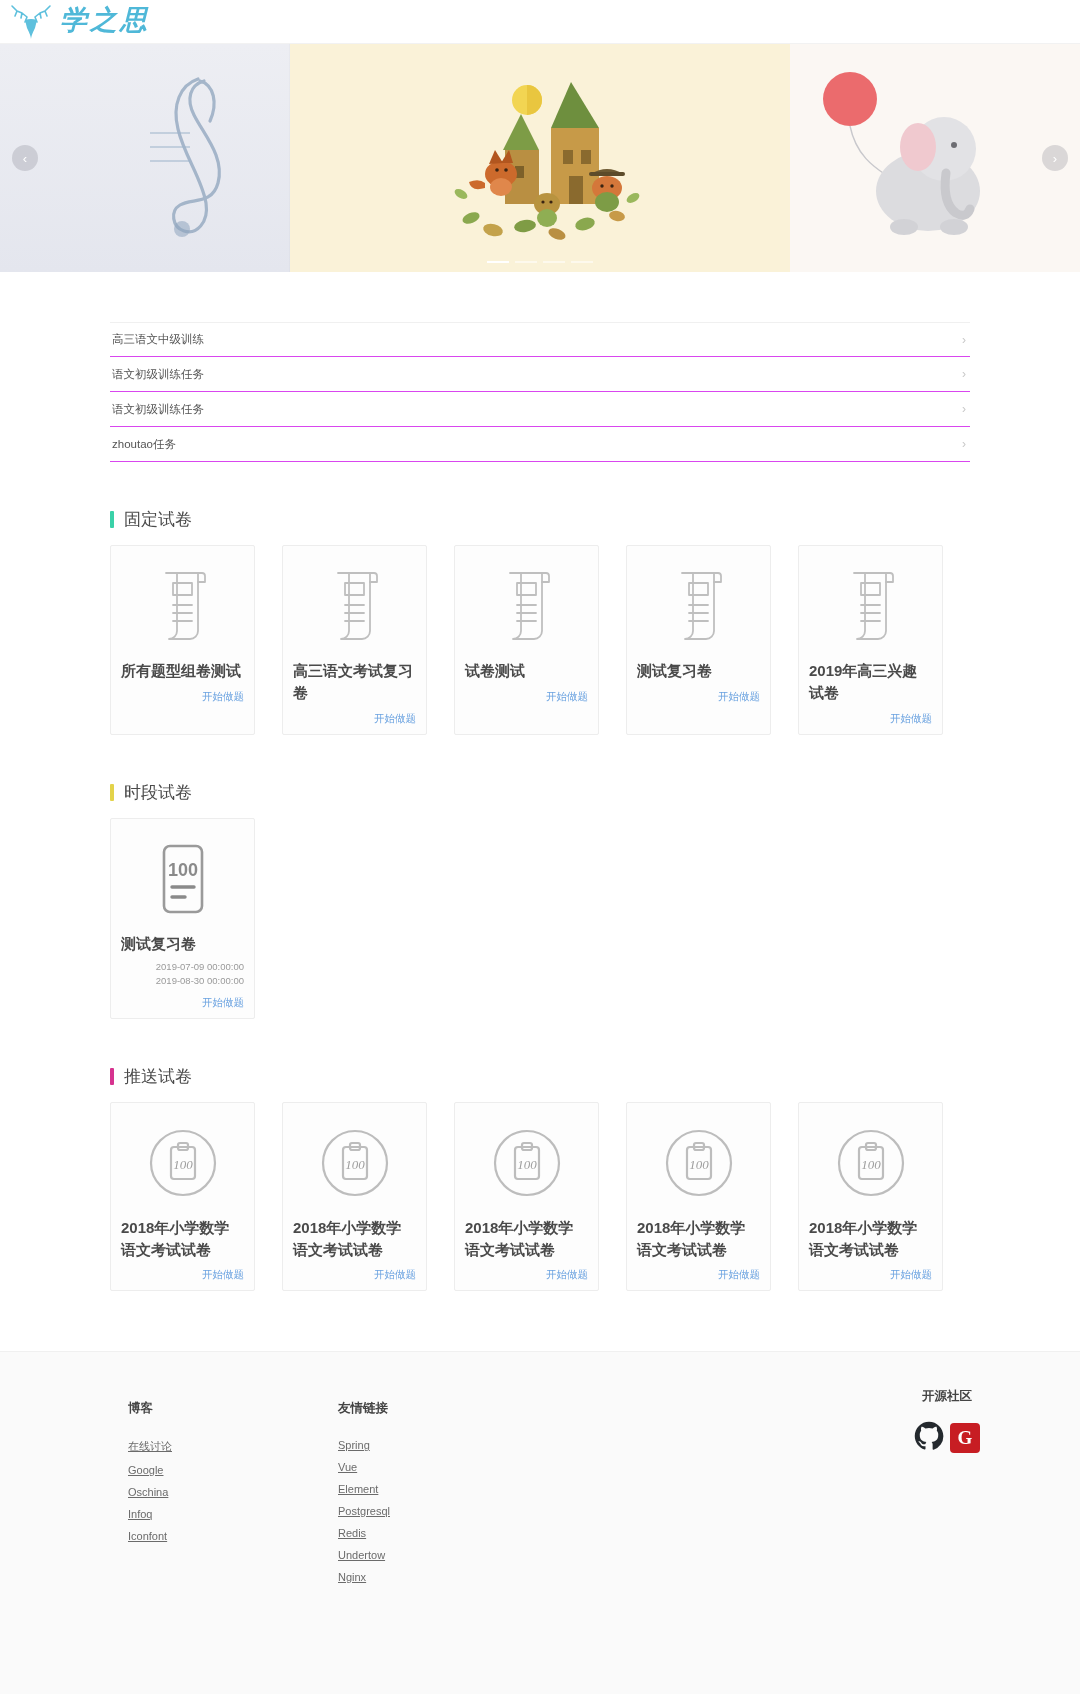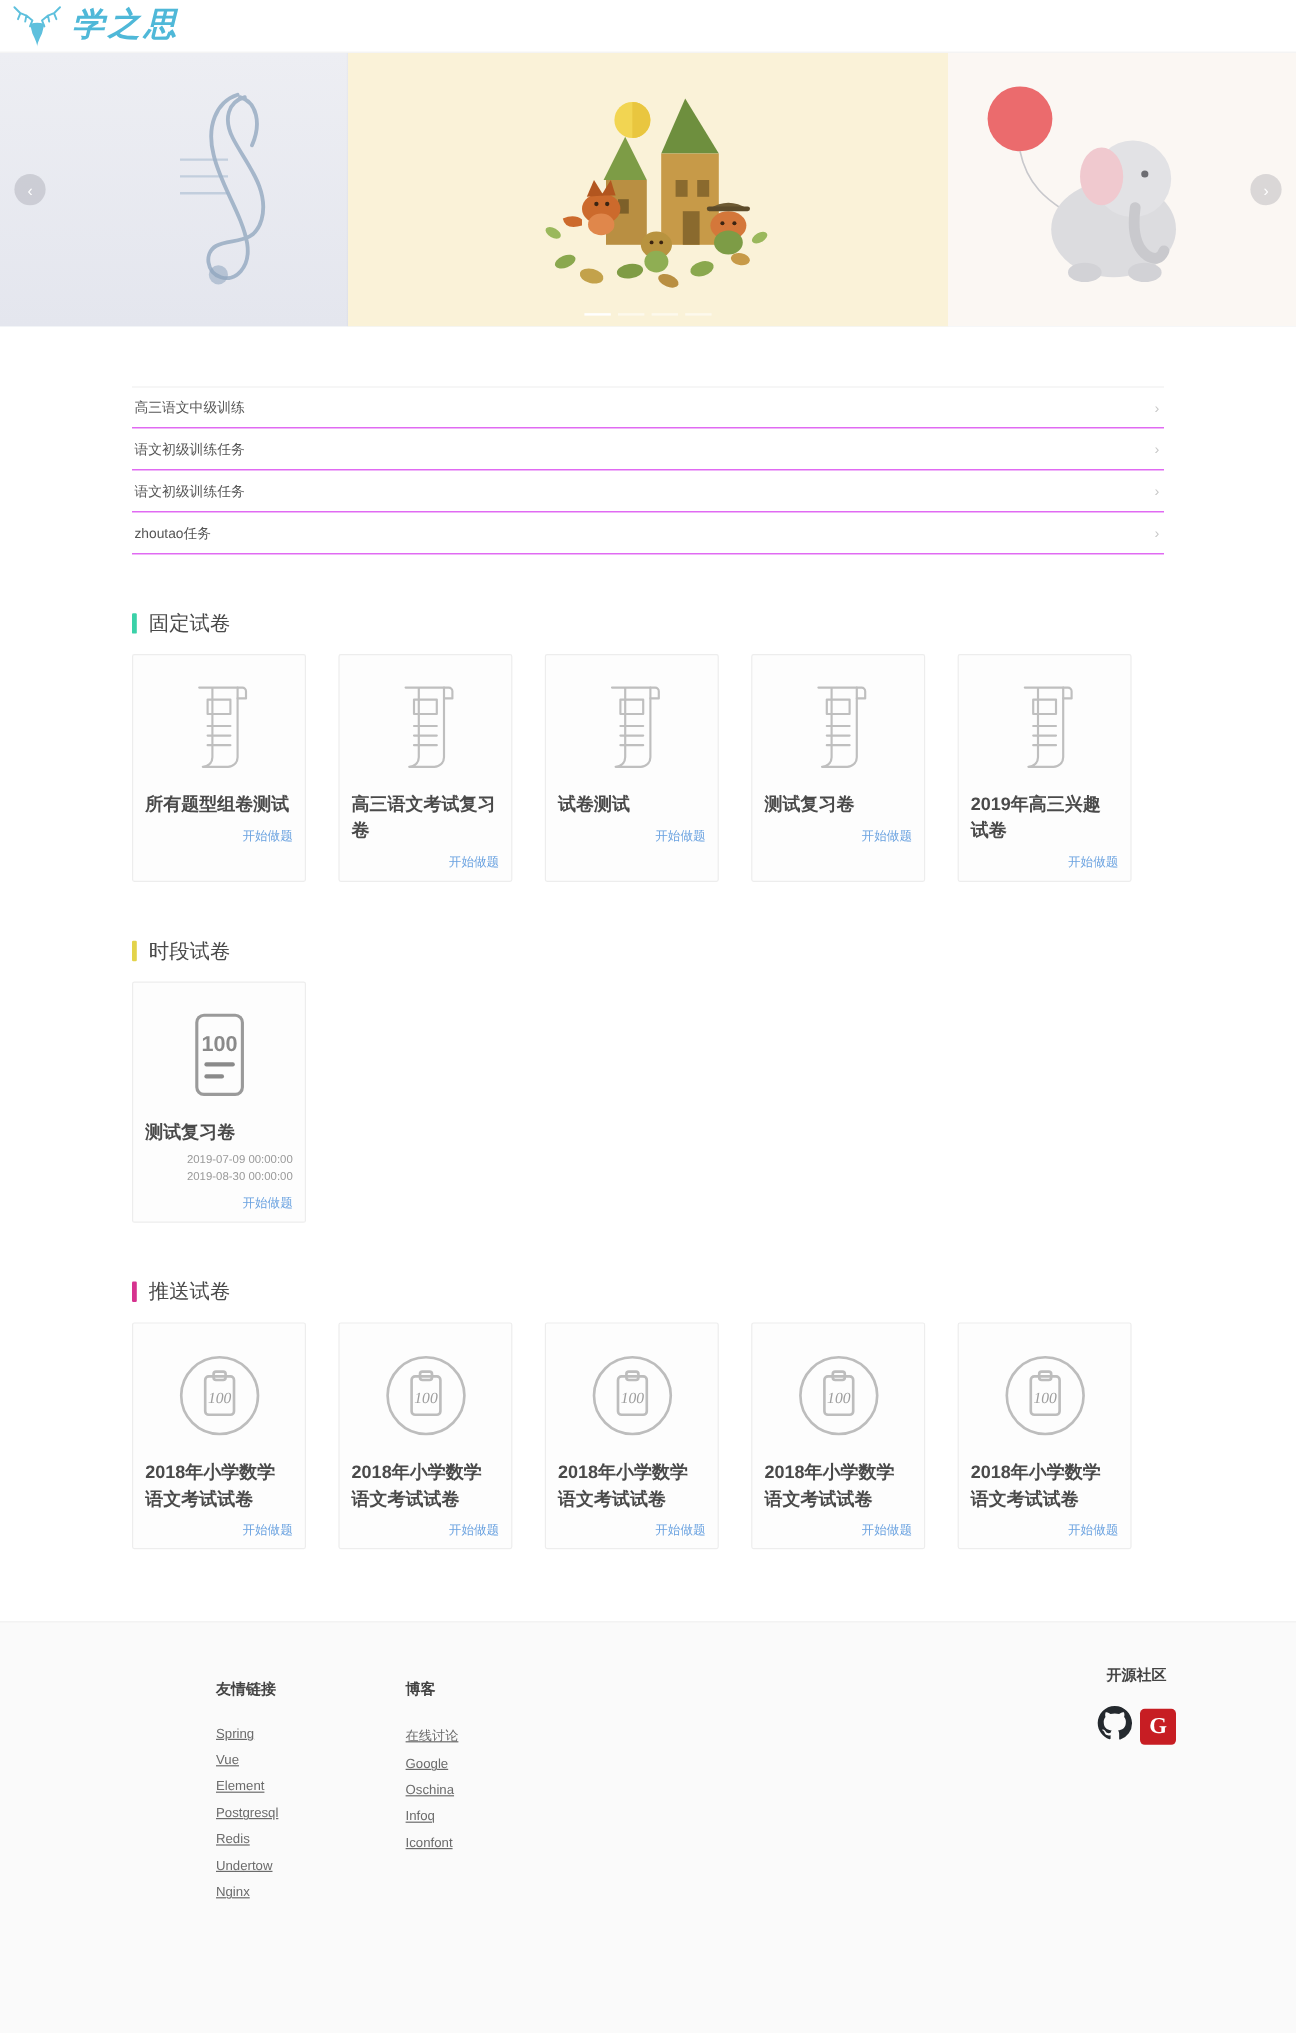--- a/index.html
+++ b/index.html
@@ -499,40 +499,40 @@
       </div>
       <div class="card-title">2018年小学数学语文考试试卷</div>
       <div class="card-action">开始做题</div>
     </div>
   </div>
 </div>
 
 <div class="footer">
   <div class="footer-inner">
 
+    <div class="fcol" style="margin-left:28px">
+      <div class="fcol-title">博客</div>
+      <a class="flink">在线讨论</a>
+      <a class="flink">Google</a>
+      <a class="flink">Oschina</a>
+      <a class="flink">Infoq</a>
+      <a class="flink">Iconfont</a>
+    </div>
+
     <div class="fcol first">
       <div class="fcol-title">友情链接</div>
       <a class="flink">Spring</a>
       <a class="flink">Vue</a>
       <a class="flink">Element</a>
       <a class="flink">Postgresql</a>
       <a class="flink">Redis</a>
       <a class="flink">Undertow</a>
       <a class="flink">Nginx</a>
     </div>
 
-    <div class="fcol" style="margin-left:28px">
-      <div class="fcol-title">博客</div>
-      <a class="flink">在线讨论</a>
-      <a class="flink">Google</a>
-      <a class="flink">Oschina</a>
-      <a class="flink">Infoq</a>
-      <a class="flink">Iconfont</a>
-    </div>
-
     <div class="community">
       <div class="community-title">开源社区</div>
       <div class="community-icons">
         <span>
           <svg width="30" height="30" viewBox="0 0 24 24" fill="#24292e">
             <path d="M12 .5C5.7.5.6 5.6.6 11.9c0 5 3.3 9.3 7.8 10.8.6.1.8-.2.8-.6v-2c-3.2.7-3.9-1.5-3.9-1.5-.5-1.3-1.3-1.7-1.3-1.7-1-.7.1-.7.1-.7 1.1.1 1.7 1.2 1.7 1.2 1 1.8 2.7 1.3 3.4 1 .1-.7.4-1.3.7-1.6-2.6-.3-5.3-1.3-5.3-5.8 0-1.3.5-2.3 1.2-3.2-.1-.3-.5-1.5.1-3.1 0 0 1-.3 3.2 1.2a11 11 0 0 1 5.8 0c2.2-1.5 3.2-1.2 3.2-1.2.6 1.6.2 2.8.1 3.1.8.9 1.2 1.9 1.2 3.2 0 4.5-2.7 5.5-5.3 5.8.4.4.8 1.1.8 2.2v3.3c0 .4.2.7.8.6a11.4 11.4 0 0 0 7.8-10.8C23.4 5.6 18.3.5 12 .5z"></path>
           </svg>
         </span>
         <span class="gitee-icon">G</span>
       </div>

